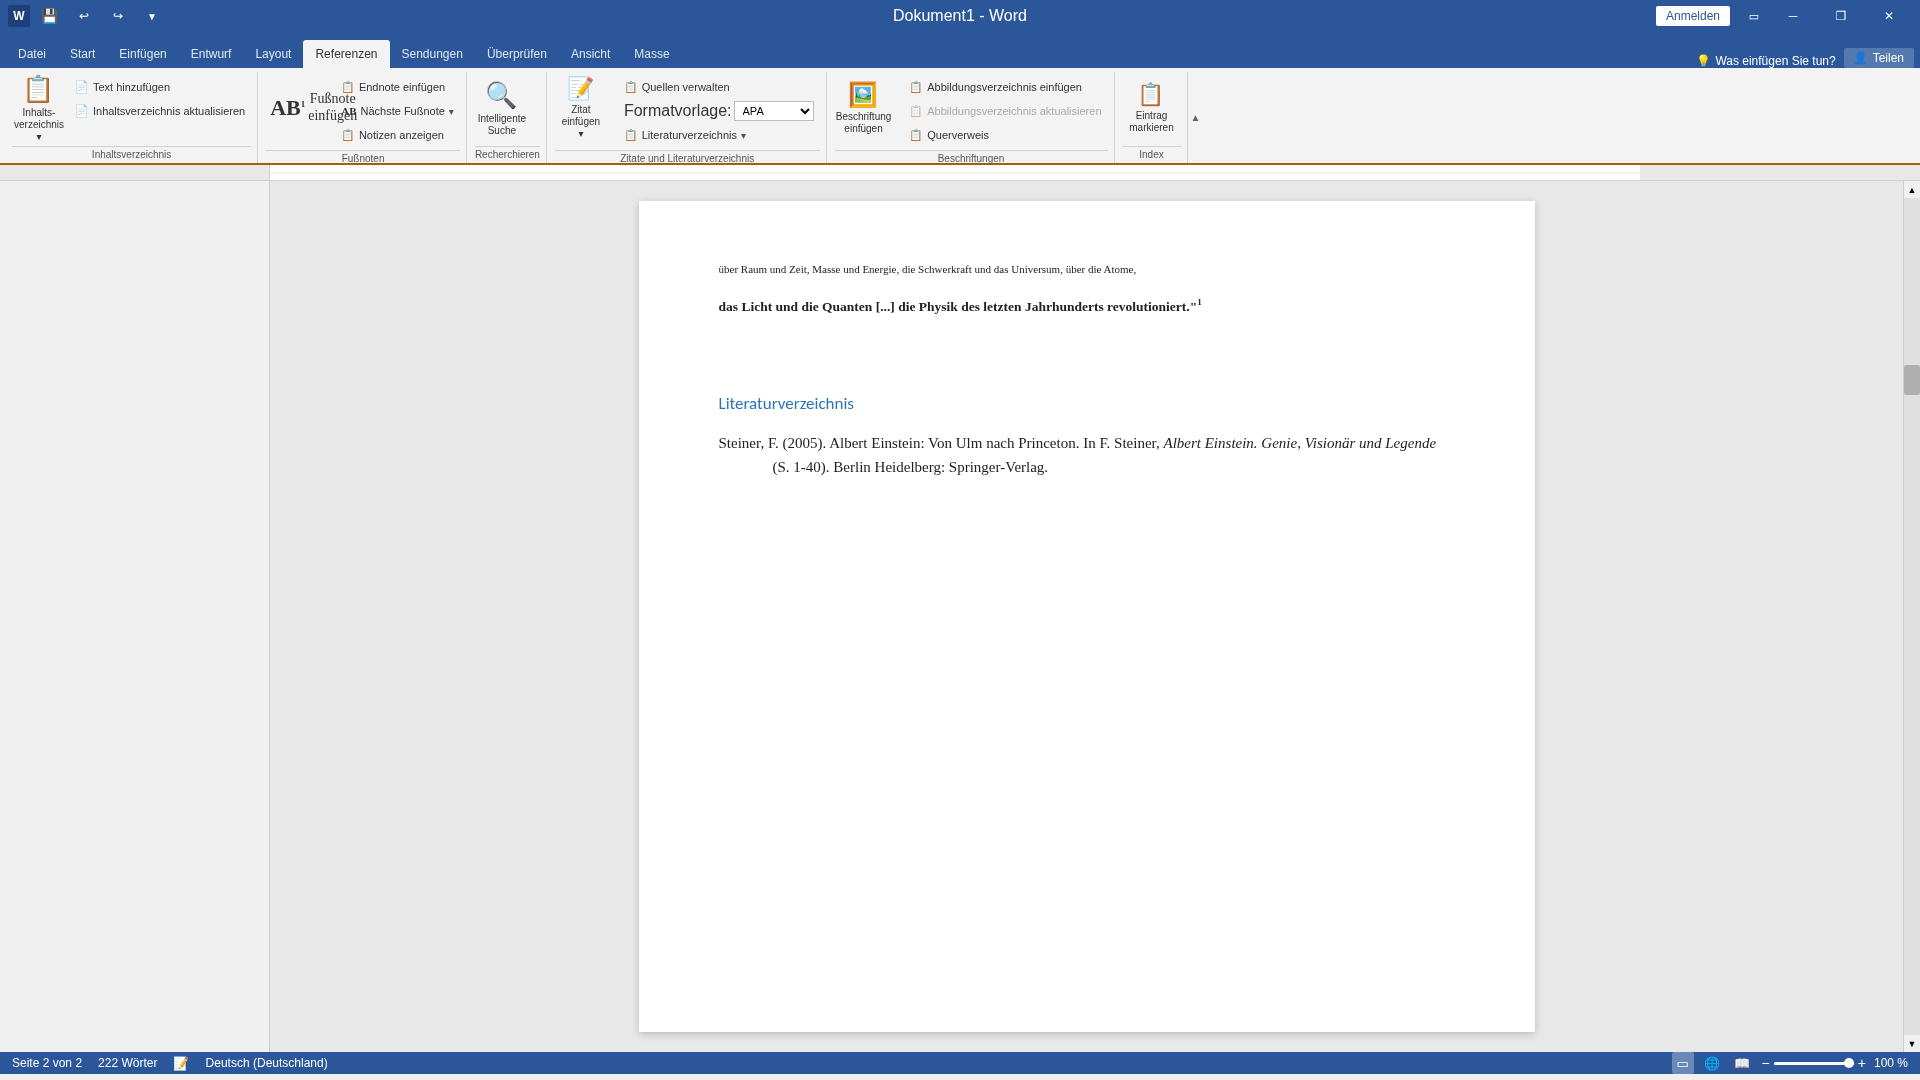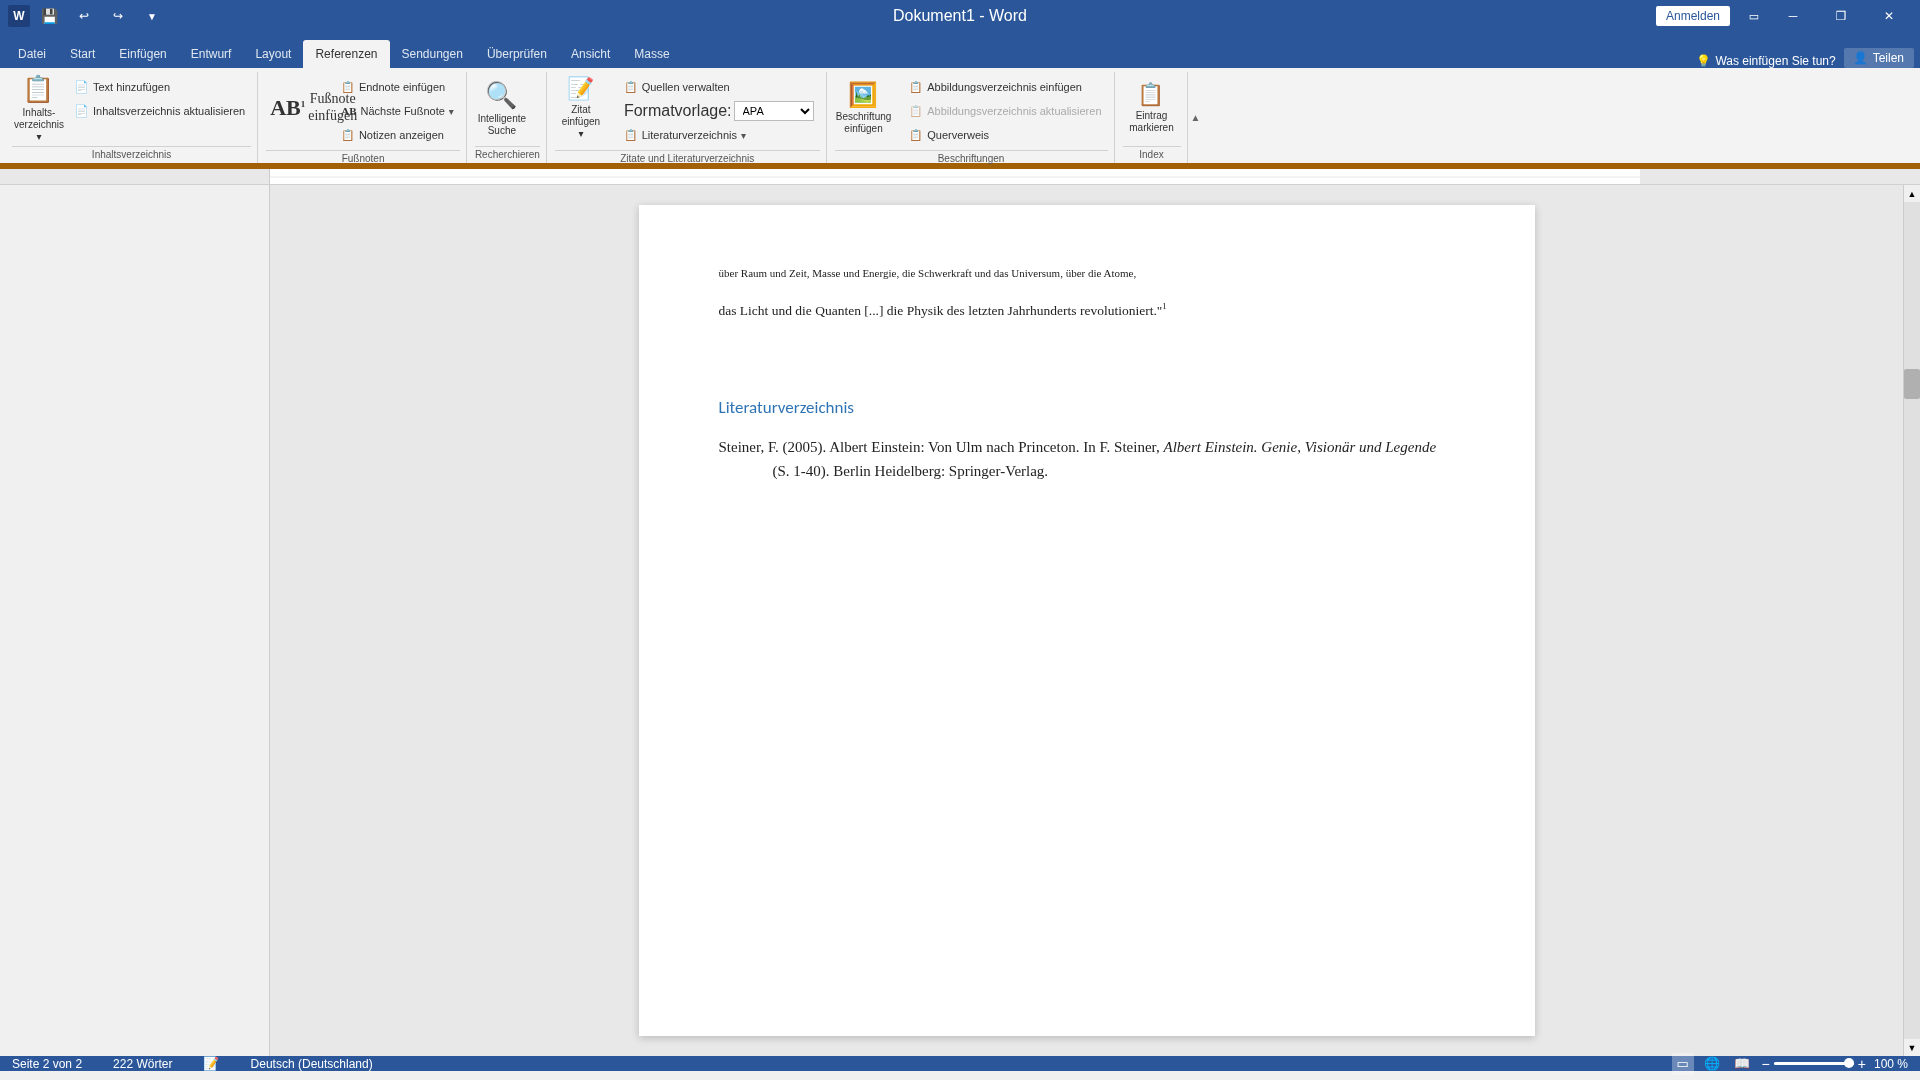--- a/index.html
+++ b/index.html
@@ -40,21 +40,21 @@
       align-items: center;
       justify-content: center;
       cursor: pointer;
       color: white;
       font-size: 12px;
     }
 
     
     #ribbon {
       background: #0f766e;
-      border-bottom: 6px solid #a16207;
+      border-bottom: 2px solid #a16207;
     }
 
     
     #tabs-row {
       height: 36px;
       background: #2b579a;
       display: flex;
       align-items: flex-end;
       padding: 0 6px;
     }
@@ -286,47 +286,48 @@
     
     .doc-text-intro {
       margin-bottom: 16px;
       font-family: 'Times New Roman', Times, serif;
       font-size: 11px;
     }
     .doc-quote {
       margin-bottom: 30px;
       font-family: 'Times New Roman', Times, serif;
       font-size: 13.5px;
+      font-weight: bold;
     }
 
     .bibliography-heading {
       color: #2e74b5;
       font-size: 17px;
       font-family: 'Calibri', Arial, sans-serif;
       margin-bottom: 14px;
       font-weight: 400;
     }
     .bibliography-entry {
       font-family: 'Times New Roman', Times, serif;
       font-size: 15px;
       text-indent: -54px;
       padding-left: 54px;
       line-height: 1.6;
     }
 
     
     #status-bar {
-      height: 15px;
+      height: 22px;
       background: #2b579a;
       display: flex;
       align-items: center;
       padding: 0 12px;
       color: white;
       font-size: 12px;
-      gap: 31px;
+      gap: 16px;
     }
     #status-bar-right {
       margin-left: auto;
       display: flex;
       align-items: center;
       gap: 8px;
     }
     .view-btn {
       width: 22px;
       height: 22px;

